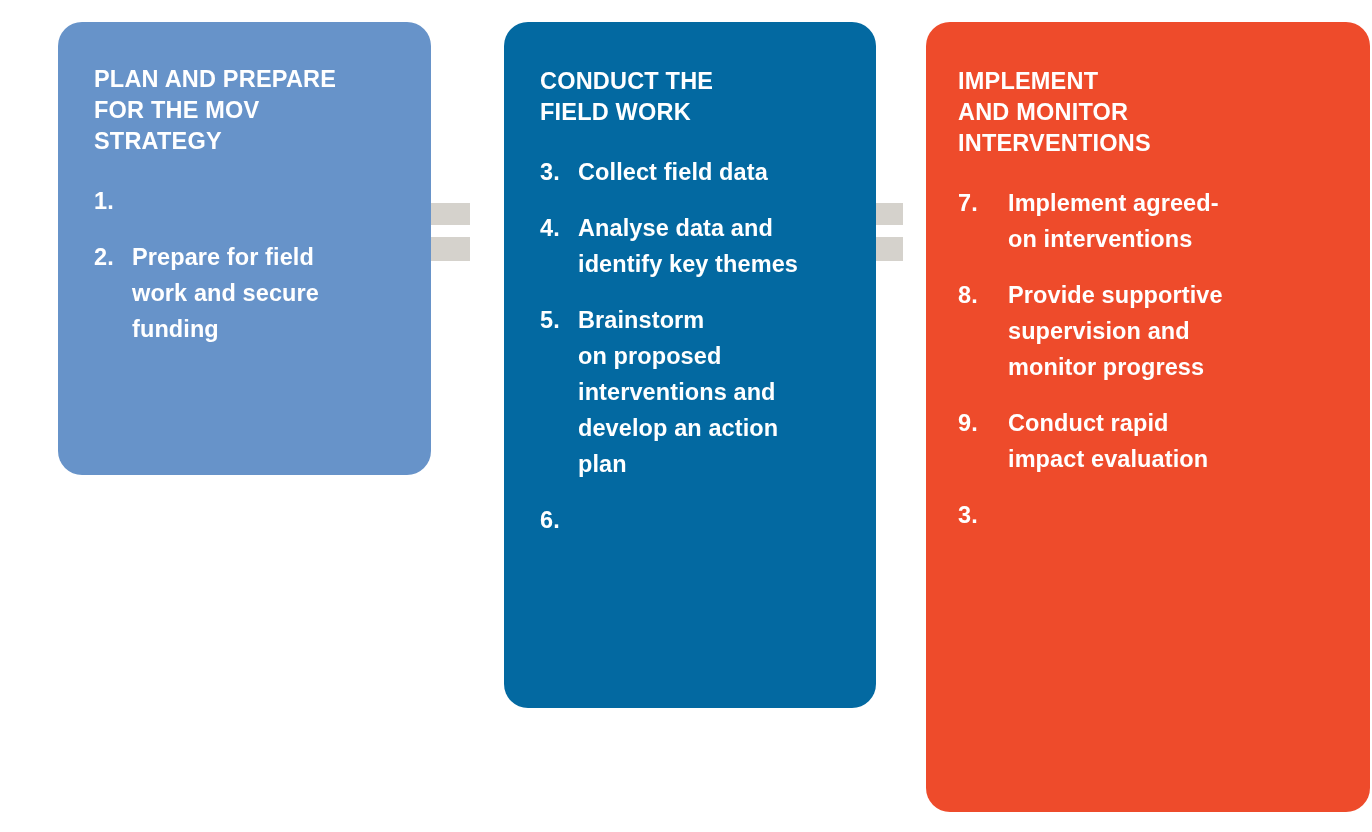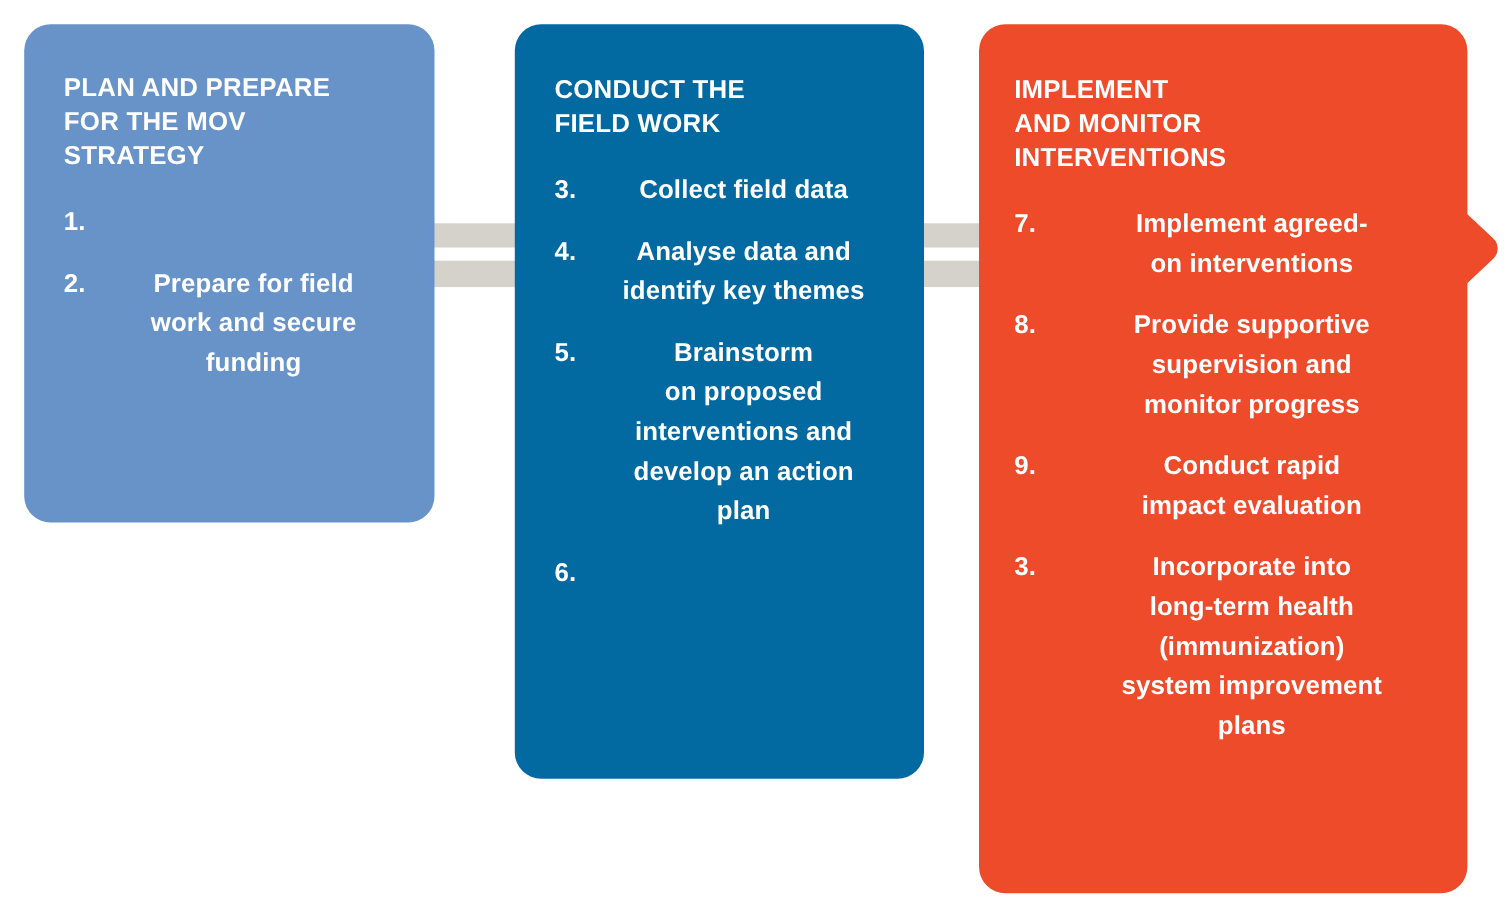--- a/index.html
+++ b/index.html
@@ -43,20 +43,21 @@
   .arrow-head svg { display: block; }
 
   
   .panel {
     position: absolute;
     z-index: 2;
     border-radius: 24px;
     box-sizing: border-box;
     padding: 42px 30px 34px 36px;
     color: #ffffff;
+    margin-left: 36px;
   }
 
   .panel-title {
     font-size: 23.5px;
     font-weight: bold;
     line-height: 31px;
     letter-spacing: 0.2px;
     text-transform: uppercase;
     white-space: pre-line;
     margin: 0 0 26px 0;
@@ -83,21 +84,20 @@
     flex: 0 0 auto;
     min-width: 34px;
     text-align: left;
     padding-right: 4px;
   }
   .item-num.wide { min-width: 46px; }
 
   .item-text {
     flex: 1 1 auto;
     white-space: pre-line;
-    text-align: center;
   }
 </style>
 </head>
 <body>
 
 <div id="canvas">
 
   <div class="connector" style="left:380px; top:203px; width:90px; height:58px;">
     <div class="bar top"></div>
     <div class="bar bottom"></div>
@@ -179,22 +179,17 @@
 supervision and
 monitor progress</span>
       </li>
       <li class="list-item">
         <span class="item-num wide">9.</span>
         <span class="item-text">Conduct rapid
 impact evaluation</span>
       </li>
       <li class="list-item">
         <span class="item-num wide">3.</span>
-        <span class="item-text">Incorporate into
-long-term  health
-(immunization)
-system improvement
-plans</span>
       </li>
     </ul>
   </div>
 
 </div>
 
 </body></html>

